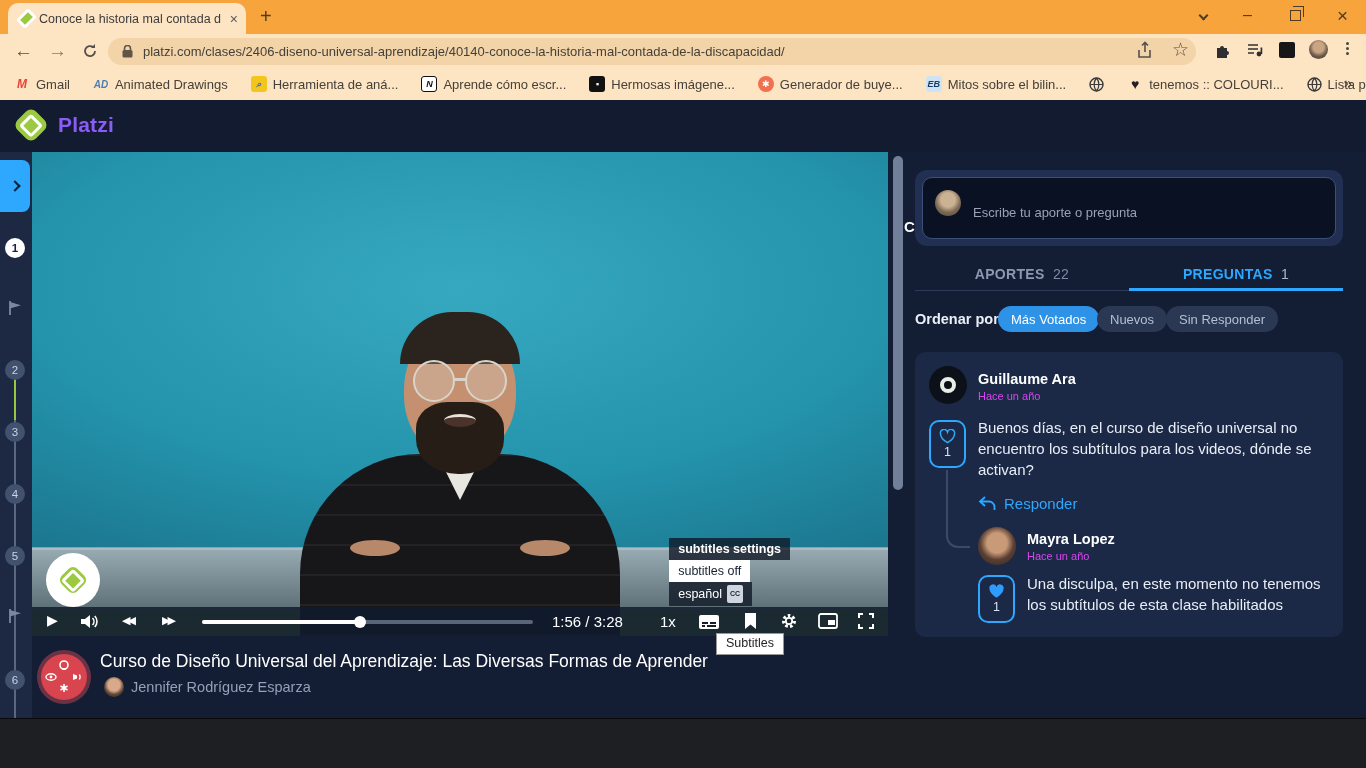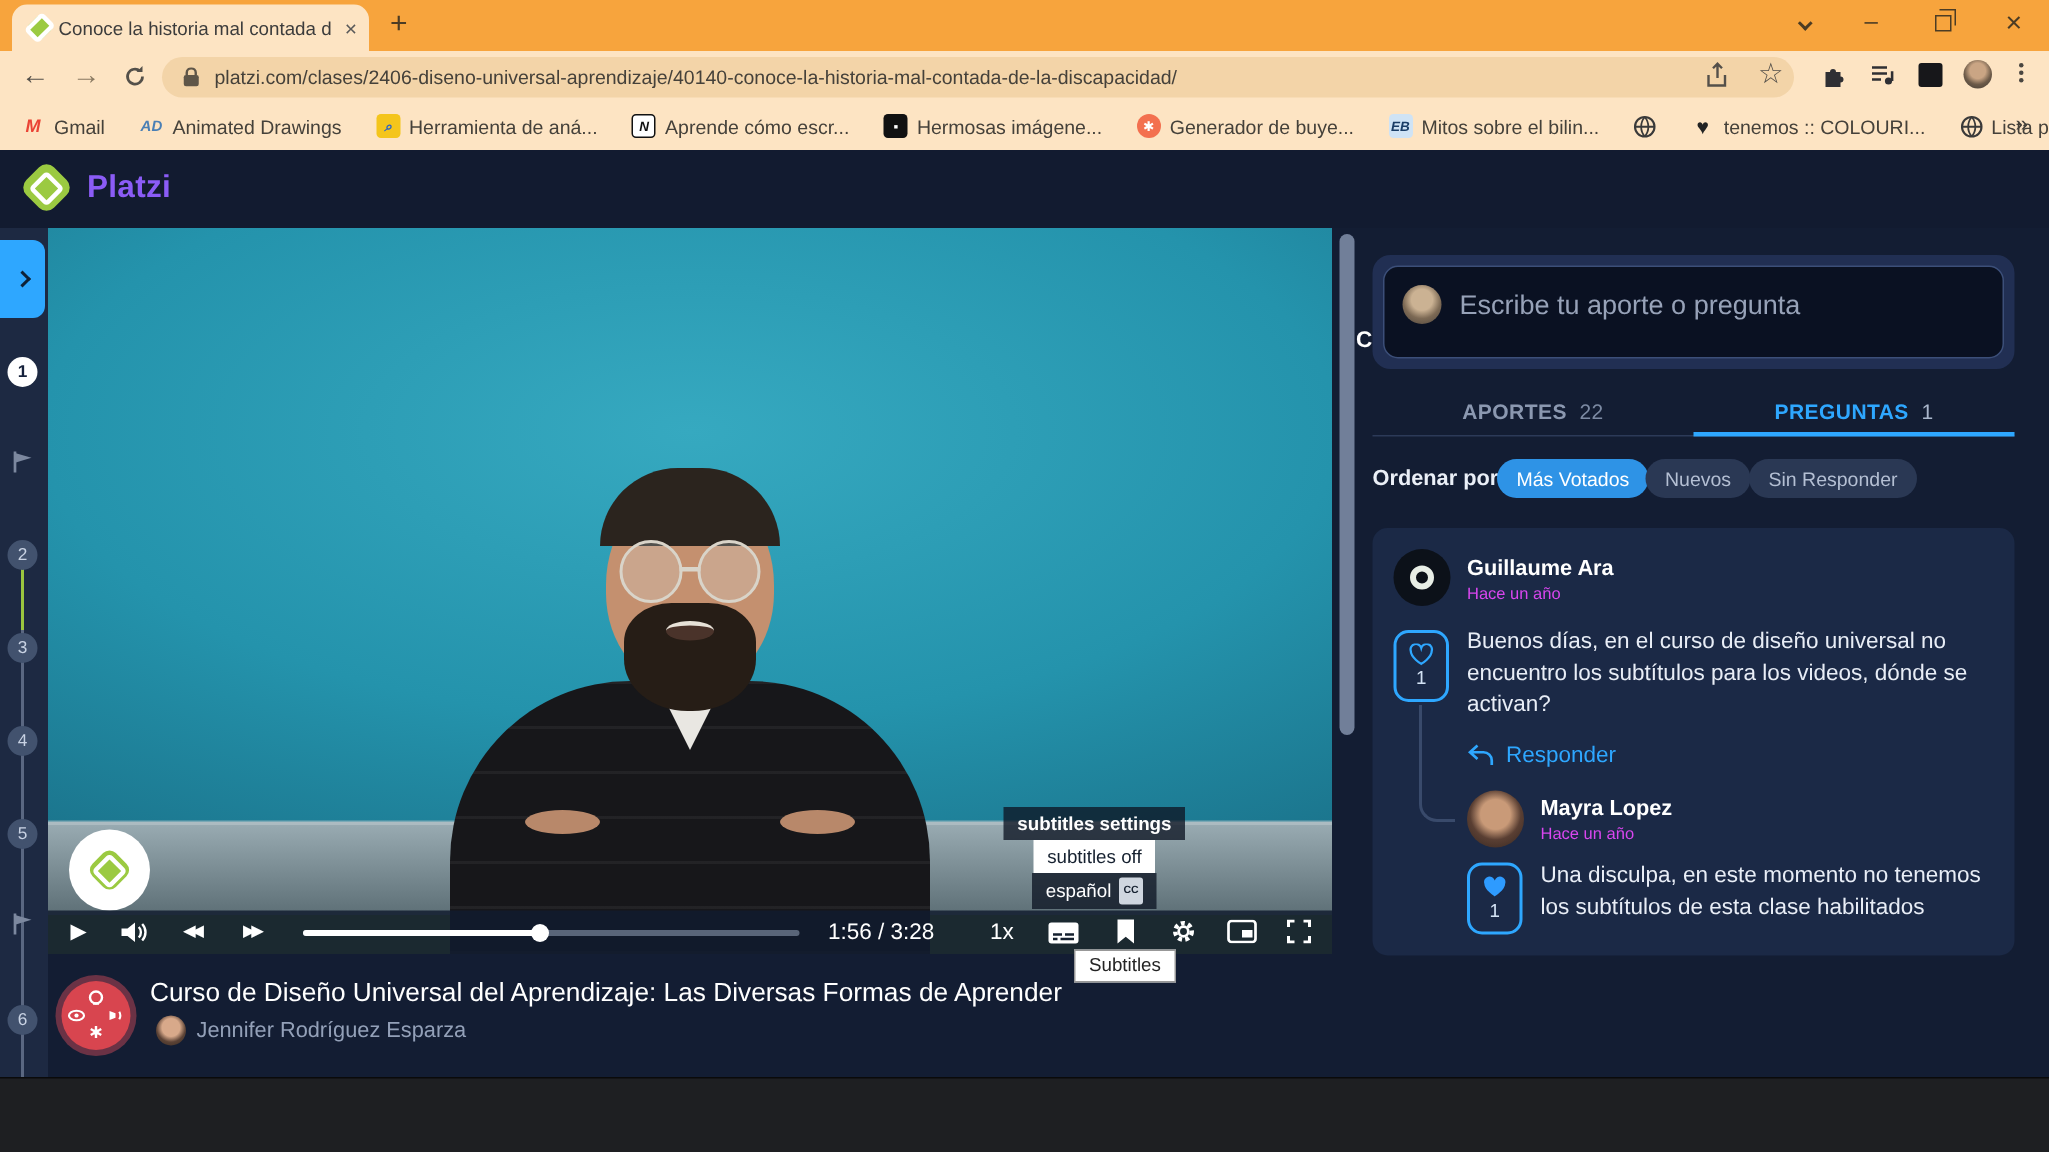--- a/index.html
+++ b/index.html
@@ -30,30 +30,30 @@
 .pnav span{color:#fff;font-weight:bold;font-size:15px}
 .chev{display:inline-block;width:7px;height:7px;border-right:2px solid #c6cede;border-bottom:2px solid #c6cede;transform:rotate(45deg)}
 
 .rail{left:0;top:152px;width:32px;height:566px;background:#1d2942}
 .railline{left:14px;top:212px;width:2px;height:354px;background:#5a6781}
 .lesson{left:5px;width:20px;height:20px;border-radius:50%;background:#42526e;color:#c9d3e4;font-size:11.5px;display:flex;align-items:center;justify-content:center}
 
 .video{left:32px;top:152px;width:856px;height:484px;overflow:hidden;background:radial-gradient(120% 95% at 50% 28%,#36a9c0 0%,#2493ac 42%,#196e86 78%,#135b70 100%)}
 .ctrlbar{position:absolute;left:0;bottom:0;width:856px;height:29px;background:rgba(17,27,47,.84)}
 .cicon{color:#fff;position:absolute}
-.submenu{position:absolute;right:98px;bottom:30px;display:flex;flex-direction:column;align-items:center}
+.submenu{position:absolute;right:98px;bottom:30px;display:flex;flex-direction:column;align-items:flex-start}
 .submenu>div{font-size:12.5px;padding:3px 9px;line-height:16px}
 .tooltip{background:#fff;border:1px solid #989898;color:#242424;font-size:12.5px;padding:2px 9px 4px;z-index:50}
 
 .ctitle{font-size:17.5px;color:#fff;font-weight:500}
 .dialogbtn{left:733px;top:654px;width:140px;height:43px;background:#2ea7ff;border-radius:8px;display:flex;align-items:center;justify-content:center;gap:9px;color:#0e1c34;font-weight:bold;font-size:13.5px;letter-spacing:.4px}
 
 .commentouter{left:915px;top:170px;width:428px;height:76px;background:#212f53;border-radius:12px;padding:7px}
 .commentinner{width:100%;height:100%;background:#0a1122;border:1px solid #3c4f79;border-radius:10px;display:flex;align-items:flex-start;padding:12px}
-.commentinner input{flex:1;color:#cfd7e4;font-size:18px;margin-left:12px;margin-top:3px}
+.commentinner input{flex:1;color:#cfd7e4;font-size:13px;margin-left:12px;margin-top:15px}
 .commentinner input::placeholder{color:#97a2b8}
 .tabhalf{width:214px;text-align:center;font-weight:bold;font-size:14px;letter-spacing:.3px}
 .pill{height:26px;border-radius:13px;display:inline-flex;align-items:center;padding:0 13px;font-size:13px}
 .qcard{left:915px;top:352px;width:428px;height:285px;background:#1b2946;border-radius:10px}
 .likebox{width:37px;height:48px;border:2px solid #2ea7ff;border-radius:10px;display:flex;flex-direction:column;align-items:center;justify-content:center;gap:1px}
 .likebox b{color:#d3e2f4;font-size:12.5px;font-weight:normal}
 .qtext{font-size:15px;color:#e8edf6;line-height:21px}
 .author{font-size:14.5px;font-weight:bold;color:#fff}
 .ago{font-size:11px;color:#d946ef}
 

